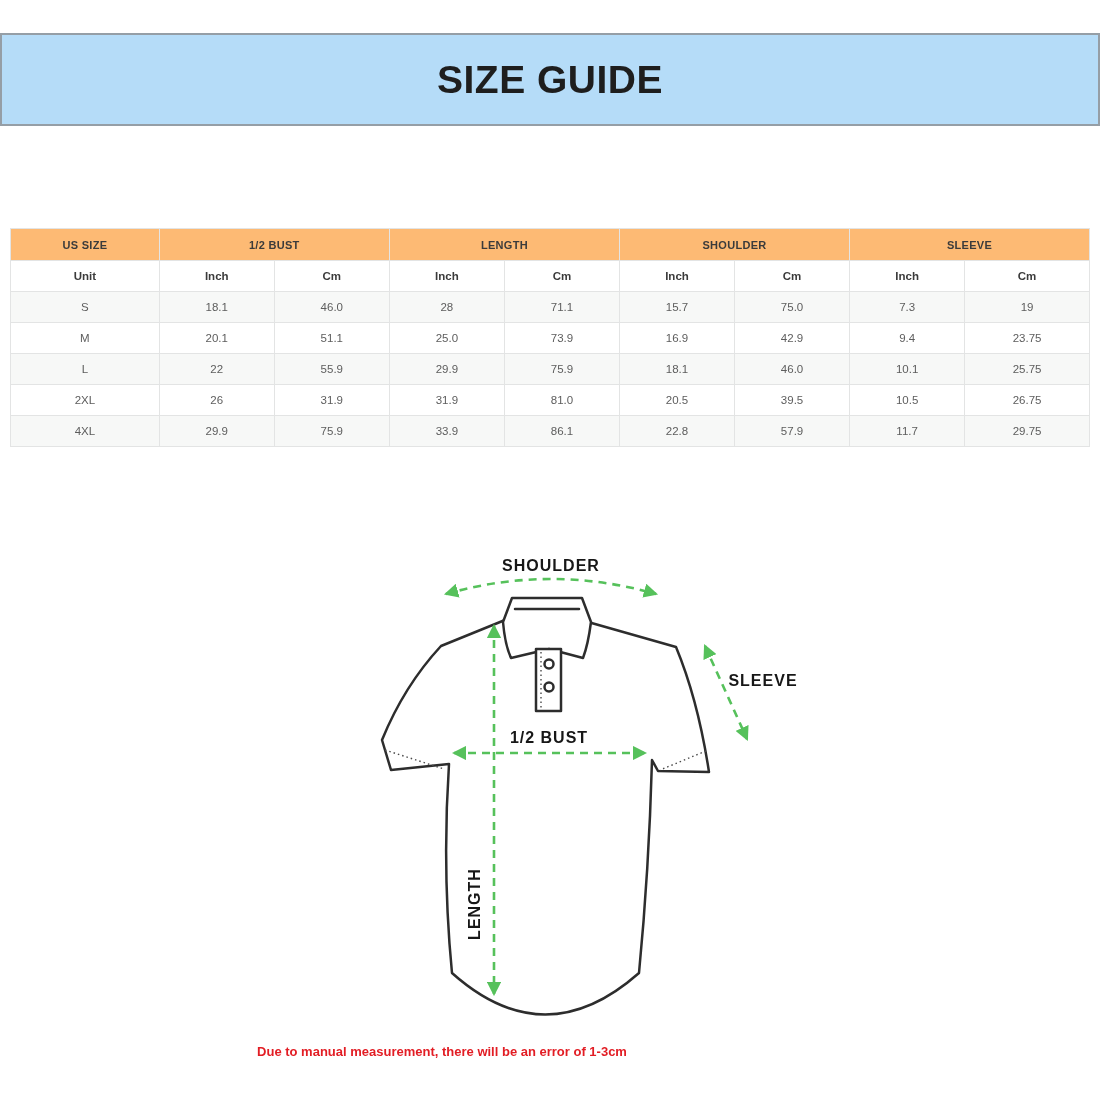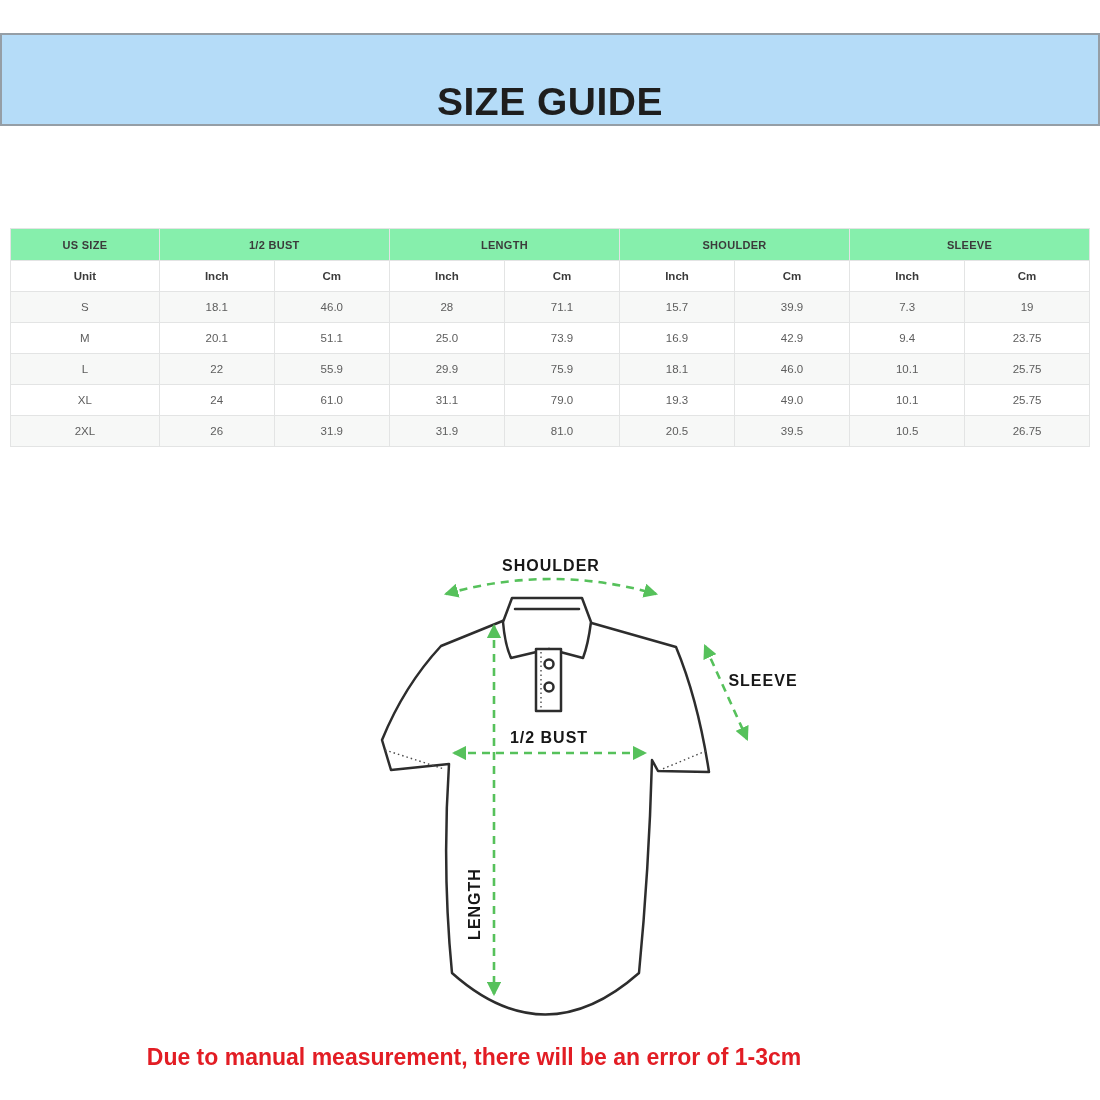--- a/index.html
+++ b/index.html
@@ -2,46 +2,46 @@
 <html><head>
 <meta charset="utf-8">
 <style>
   html,body{margin:0;padding:0;background:#ffffff;}
   #page{position:relative;width:1100px;height:1100px;background:#ffffff;overflow:hidden;
         font-family:"Liberation Sans", sans-serif;}
 
   
   .banner{position:absolute;top:33px;left:0;width:1096px;height:89px;
           background:#b5dcf8;border:2px solid #959ea6;
-          display:flex;align-items:flex-end;justify-content:center;}
+          display:flex;align-items:center;justify-content:center;}
   .banner h1{margin:0;font-size:39px;font-weight:800;color:#1e1e1e;letter-spacing:.5px;
              font-family:"Liberation Sans", sans-serif;}
 
   
   table.size{position:absolute;top:228px;left:10px;width:1080px;
              border-collapse:collapse;table-layout:fixed;
              font-family:"Liberation Sans", sans-serif;}
   table.size col.c0{width:13.7%;}
   table.size col.cx{width:10.6%;}
   table.size col.c8{width:11.5%;}
   table.size th, table.size td{border:1px solid #e3e4e4;text-align:center;vertical-align:middle;}
-  table.size th.th-group{height:29px;background:#86efac;font-size:11px;font-weight:700;color:#3b3b3b;letter-spacing:.3px;}
+  table.size th.th-group{height:29px;background:#fdba74;font-size:11px;font-weight:700;color:#3b3b3b;letter-spacing:.3px;}
   table.size th.th-unit{height:28px;background:#ffffff;font-size:11.5px;font-weight:700;color:#3b3b3b;margin-top:32px;}
   table.size td{height:28px;font-size:11.5px;font-weight:400;color:#5d5d5d;background:#ffffff;}
   table.size tbody tr:nth-child(odd) td{background:#f7f8f7;}
 
   
   .diagram{position:absolute;top:550px;left:368px;width:456px;height:500px;}
   .svg-label{font-family:"Liberation Sans", sans-serif;font-weight:700;font-size:16px;
              letter-spacing:1px;fill:#171717;}
 
   
   .note{position:absolute;top:1044px;left:0;width:884px;text-align:center;
-        font-size:23px;font-weight:700;color:#e21d24;
-        font-family:"Liberation Sans", sans-serif;margin-left:32px;}
+        font-size:13px;font-weight:700;color:#e21d24;
+        font-family:"Liberation Sans", sans-serif;}
 </style>
 </head>
 <body>
 
 <div id="page">
 
   <div class="banner">
     <h1>SIZE GUIDE</h1>
   </div>
 
@@ -78,21 +78,21 @@
         </tr>
     </thead>
     <tbody>
         <tr>
           <td>S</td>
           <td>18.1</td>
           <td>46.0</td>
           <td>28</td>
           <td>71.1</td>
           <td>15.7</td>
-          <td>39.9</td>
+          <td>75.0</td>
           <td>7.3</td>
           <td>19</td>
         </tr>
         <tr>
           <td>M</td>
           <td>20.1</td>
           <td>51.1</td>
           <td>25.0</td>
           <td>73.9</td>
           <td>16.9</td>
@@ -105,40 +105,40 @@
           <td>22</td>
           <td>55.9</td>
           <td>29.9</td>
           <td>75.9</td>
           <td>18.1</td>
           <td>46.0</td>
           <td>10.1</td>
           <td>25.75</td>
         </tr>
         <tr>
-          <td>XL</td>
-          <td>24</td>
-          <td>61.0</td>
-          <td>31.1</td>
-          <td>79.0</td>
-          <td>19.3</td>
-          <td>49.0</td>
-          <td>10.1</td>
-          <td>25.75</td>
-        </tr>
-        <tr>
           <td>2XL</td>
           <td>26</td>
           <td>31.9</td>
           <td>31.9</td>
           <td>81.0</td>
           <td>20.5</td>
           <td>39.5</td>
           <td>10.5</td>
           <td>26.75</td>
+        </tr>
+        <tr>
+          <td>4XL</td>
+          <td>29.9</td>
+          <td>75.9</td>
+          <td>33.9</td>
+          <td>86.1</td>
+          <td>22.8</td>
+          <td>57.9</td>
+          <td>11.7</td>
+          <td>29.75</td>
         </tr>
       </tbody>
   </table>
 
   <svg class="diagram" viewBox="0 0 456 500" xmlns="http://www.w3.org/2000/svg">
     <defs>
       <marker id="arw" viewBox="0 0 10 10" refX="8.5" refY="5" markerWidth="5.5" markerHeight="5.5" orient="auto-start-reverse">
         <path d="M0,0 L10,5 L0,10 z" fill="#56c15b"></path>
       </marker>
     </defs>

